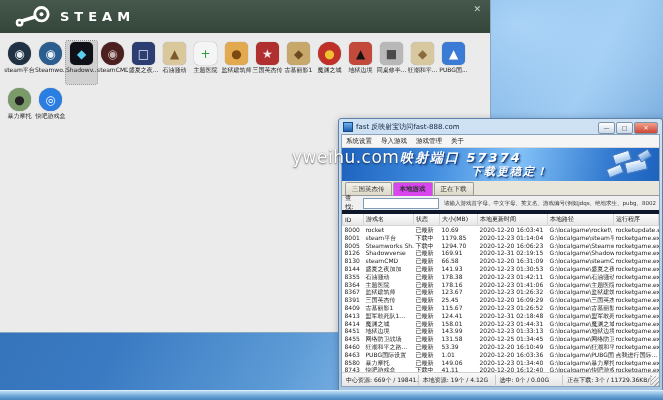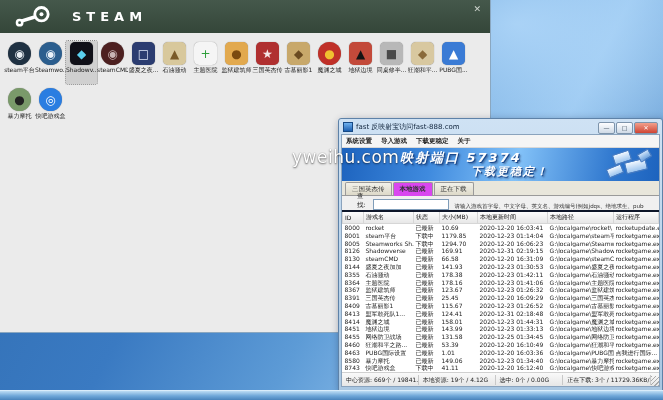--- a/index.html
+++ b/index.html
@@ -21,21 +21,21 @@
     position:absolute;left:0;bottom:0;width:663px;height:9px;z-index:40;
     background:linear-gradient(#bcdcf4,#6ea6d8 55%,#4a84bc);
     border-top:1px solid #d9ecfa;
   }
   
   .steam-win{position:absolute;left:0;top:0;width:490px;height:332px;background:#ebebeb;z-index:10;
     border-right:1px solid #8aa7c0;border-bottom:1px solid #8aa7c0;}
   .steam-head{height:33px;background:linear-gradient(#45584b,#344639);display:flex;align-items:center;
     padding-left:10px;position:relative;}
   .steam-logo{width:46px;height:24px;}
-  .steam-title{color:#fff;font-size:13px;font-weight:bold;letter-spacing:5px;margin-left:16px;}
+  .steam-title{color:#fff;font-size:13px;font-weight:bold;letter-spacing:5px;margin-left:4px;}
   .steam-close{position:absolute;right:9px;top:5px;color:#cfd6cf;font-size:9px;line-height:9px;cursor:default;}
   .icons{padding:8px 2px 0 4px;display:flex;flex-wrap:wrap;width:478px;}
   .icell{width:31px;height:43px;text-align:center;margin-bottom:3px;border-radius:2px;}
   .icell.sel{background:#d0d0d0;outline:1px dotted #8a8a8a;}
   .iglyph{width:23px;height:23px;margin:1px auto 1px;display:flex;align-items:center;justify-content:center;
     font-size:12px;line-height:12px;box-shadow:0 0 1px rgba(0,0,0,.45);}
   .ilabel{font-size:6px;line-height:8px;color:#1a1a1a;white-space:nowrap;overflow:hidden;}
   
   .fast-win{position:absolute;left:338px;top:118px;width:325px;height:273px;z-index:30;
     background:linear-gradient(#cfe2f4,#a9c7e2);border:1px solid #5e82a8;border-radius:3px 3px 0 0;
@@ -43,37 +43,37 @@
   .f-title{height:14px;display:flex;align-items:center;position:relative;padding:0 2px;}
   .f-title-icon{width:8px;height:8px;background:linear-gradient(#6fb2f0,#1d5fb0);border:1px solid #174a86;margin-right:3px;}
   .f-title-text{font-size:7px;color:#10243c;white-space:nowrap;}
   .f-btns{position:absolute;right:2px;top:2px;display:flex;}
   .f-btn{width:15px;height:10px;margin-left:1px;border:1px solid #7d94ab;border-radius:2px;
     background:linear-gradient(#fdfeff,#cfdae6);font-size:6px;line-height:9px;text-align:center;color:#345;}
   .f-btn.close{background:linear-gradient(#f2a08c,#cf4433);color:#fff;width:22px;}
   .f-body{background:#f0f0f0;border:1px solid #8aa3bd;height:calc(100% - 15px);box-sizing:border-box;
     display:flex;flex-direction:column;overflow:hidden;}
   .f-menu{height:12px;background:#f5f5f5;border-bottom:1px solid #d8d8d8;display:flex;align-items:center;padding-left:4px;}
-  .f-menu span{font-size:6.5px;color:#222;margin-right:9px;font-weight:bold;}
+  .f-menu span{font-size:6.5px;color:#222;margin-right:9px;}
   .f-banner{height:33px;position:relative;flex:0 0 auto;
     background:linear-gradient(100deg,#1d63be 0%,#3f8ade 28%,#83c2f8 55%,#2f77ce 85%,#1d63be 100%);overflow:hidden;}
   .f-banner .l1{position:absolute;left:58px;top:1px;color:#fff;font-size:13px;font-weight:bold;font-style:italic;
     letter-spacing:2px;text-shadow:1px 1px 0 #1a4a8e,2px 2px 2px rgba(0,0,40,.4);}
   .f-banner .l2{position:absolute;left:129px;top:16px;color:#fff;font-size:11px;font-weight:bold;font-style:italic;
     letter-spacing:2px;text-shadow:1px 1px 0 #1a4a8e,2px 2px 2px rgba(0,0,40,.4);}
   .blk{position:absolute;background:linear-gradient(#f2f8ff,#9cc4ee);border:1px solid #4a7cc0;border-radius:1px;}
   .b1{width:16px;height:9px;right:28px;top:4px;transform:rotate(-18deg);}
   .b2{width:20px;height:10px;right:12px;top:12px;transform:rotate(-14deg);}
   .b3{width:14px;height:8px;right:36px;top:18px;transform:rotate(-22deg);}
   .b4{width:11px;height:7px;right:8px;top:3px;transform:rotate(-30deg);background:linear-gradient(#cfe4fa,#6ea2dc);}
   .f-tabs{height:14px;display:flex;align-items:flex-end;padding-left:3px;background:#e8e6db;border-bottom:1px solid #9a9a9a;}
   .f-tab{font-size:6.5px;color:#333;padding:2px 6px 1px;border:1px solid #9a9a9a;border-bottom:none;
     border-radius:2px 2px 0 0;background:linear-gradient(#f2f1ea,#ddd9c8);margin-right:1px;}
   .f-tab.active{background:#d946ef;font-weight:bold;position:relative;top:1px;padding-bottom:2px;}
-  .f-search{height:14px;display:flex;align-items:flex-end;padding:0 15px;background:#f0f0f0;border-bottom:2px solid #0f172a;}
+  .f-search{height:14px;display:flex;align-items:center;padding:0 3px;background:#f0f0f0;border-bottom:4px solid #0f172a;}
   .f-search label{font-size:6.5px;color:#222;margin-right:3px;}
   .f-search input{width:72px;height:9px;border:1px solid #7f9db9;font-size:6px;padding:0 1px;background:#fff;}
   .f-hint{font-size:5.5px;color:#333;margin-left:5px;white-space:nowrap;overflow:hidden;}
   table.grid{border-collapse:collapse;table-layout:fixed;width:100%;background:#fff;}
   table.grid th{background:linear-gradient(#fdfdfd,#e7e7e7);border:1px solid #d6d6d6;border-top:none;
     font-size:6px;font-weight:normal;color:#111;text-align:left;padding:1px 2px;height:9px;white-space:nowrap;overflow:hidden;}
   table.grid td{font-size:6px;color:#222;padding:0 2px;height:7.8px;line-height:7.8px;white-space:nowrap;overflow:hidden;}
   .tbl-wrap{flex:1;background:#fff;border-bottom:1px solid #d0d0d0;overflow:hidden;}
   .c0{width:21px;} .c1{width:50px;} .c2{width:26px;} .c3{width:38px;} .c4{width:70px;} .c5{width:66px;} .c6{width:auto;}
   .f-status{height:13px;background:linear-gradient(#fafafa,#e6e6e6);display:flex;align-items:center;flex:0 0 auto;}
@@ -177,21 +177,21 @@
     <span class="f-btns">
       <span class="f-btn">—</span>
       <span class="f-btn">□</span>
       <span class="f-btn close">✕</span>
     </span>
   </div>
   <div class="f-body">
     <div class="f-menu">
         <span>系统设置</span>
         <span>导入游戏</span>
-        <span>下载更稳定</span>
+        <span>游戏管理</span>
         <span>关于</span>
       </div>
     <div class="f-banner">
       <span class="l1">映射端口  57374</span>
       <span class="l2">下载更稳定！</span>
       <span class="blk b1"></span>
       <span class="blk b2"></span>
       <span class="blk b3"></span>
       <span class="blk b4"></span>
     </div>

